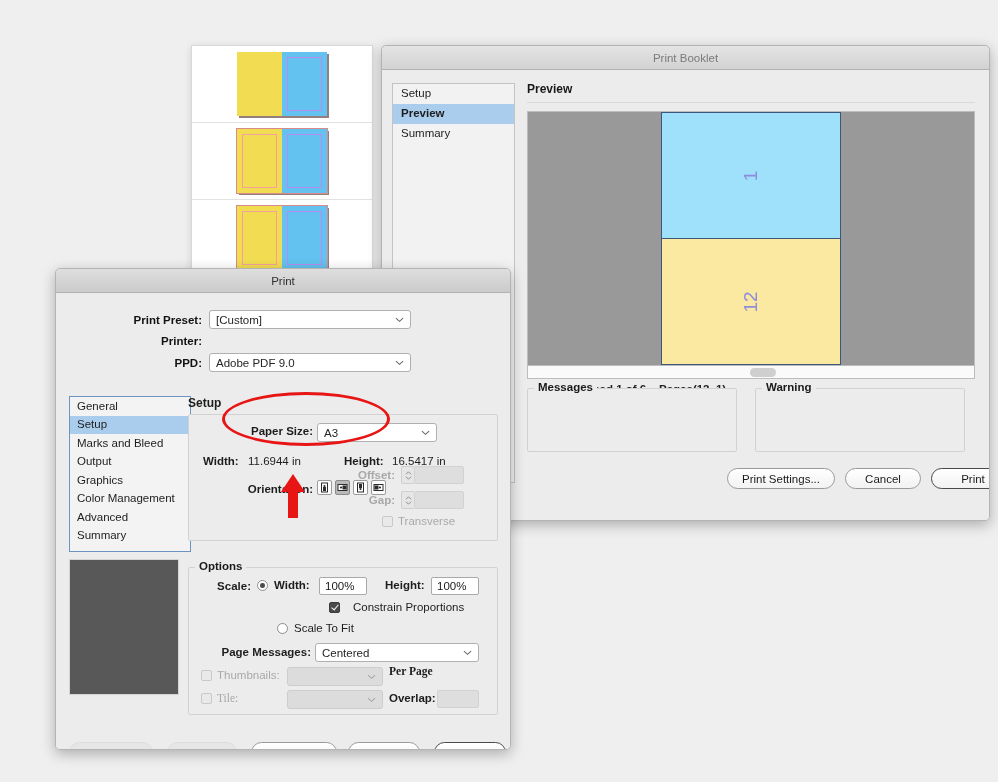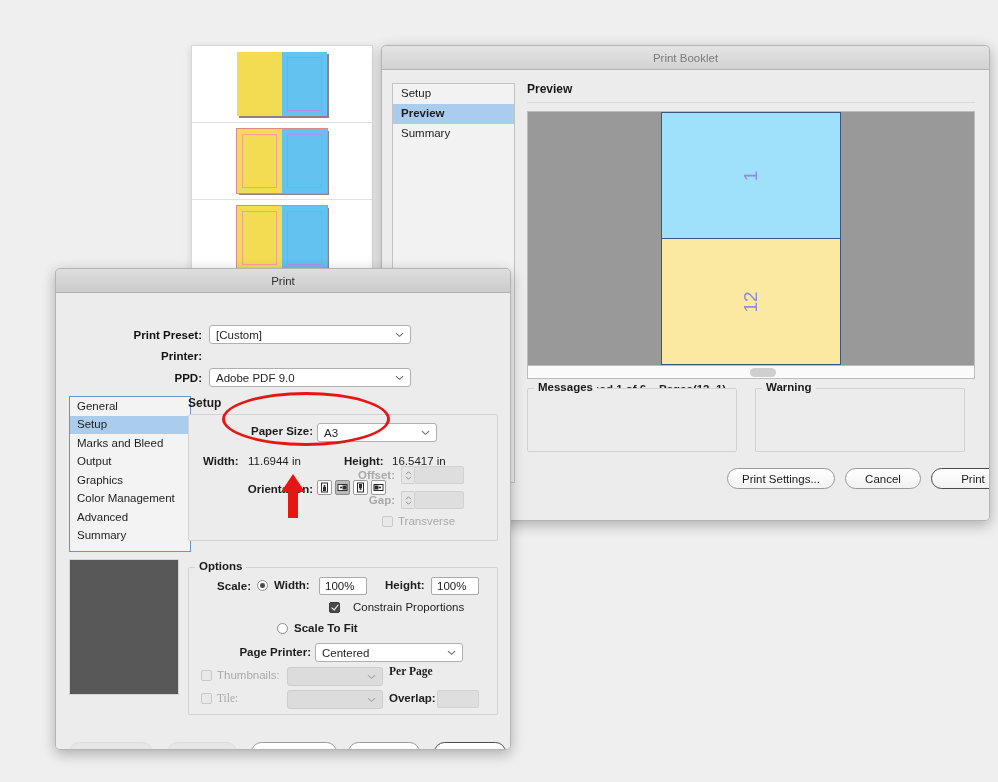--- a/index.html
+++ b/index.html
@@ -463,21 +463,21 @@
     </div>
   </div>
 </div>
 
 <div class="win" id="printdlg">
   <div class="titlebar active">
     <span>Print</span>
   </div>
   <div class="dlgbody">
 
-    <div style="padding-top:32px;">
+    <div style="padding-top:17px;">
       <div class="fieldrow">
         <div class="flabel">Print Preset:</div>
         <div class="combo" style="width:202px;">
           <span>[Custom]</span>
           <svg class="chev" viewBox="0 0 10 10">
               <path d="M1 3.5 L5 7 L9 3.5" stroke="#6a6a6a" stroke-width="1.2" fill="none"></path>
             </svg>
         </div>
       </div>
       <div class="fieldrow">
@@ -594,27 +594,27 @@
       <div style="position:absolute; left:85px; top:11px; font-weight:bold;">Width:</div>
       <div class="txtfield" style="position:absolute; left:130px; top:9px; width:48px;">100%</div>
       <div style="position:absolute; left:196px; top:11px; font-weight:bold;">Height:</div>
       <div class="txtfield" style="position:absolute; left:242px; top:9px; width:48px;">100%</div>
 
       <div style="position:absolute; left:140px; top:33px; display:flex; align-items:center; gap:13px;">
         <span class="cbx checked"></span>
         <span>Constrain Proportions</span>
       </div>
 
-      <div style="position:absolute; left:88px; top:54px; display:flex; align-items:center; gap:6px;font-weight:bold;">
+      <div style="position:absolute; left:88px; top:54px; display:flex; align-items:center; gap:6px;">
         <span class="rad"></span>
         <span>Scale To Fit</span>
       </div>
 
-      <div style="position:absolute; left:-4px; top:78px; width:126px; text-align:right; font-weight:bold;">Page Printer:</div>
-      <div class="combo" style="position:absolute; left:126px; top:75px; width:148px;">
+      <div style="position:absolute; left:-4px; top:78px; width:126px; text-align:right; font-weight:bold;">Page Messages:</div>
+      <div class="combo" style="position:absolute; left:126px; top:75px; width:164px;">
         <span>Centered</span>
         <svg class="chev" viewBox="0 0 10 10">
             <path d="M1 3.5 L5 7 L9 3.5" stroke="#6a6a6a" stroke-width="1.2" fill="none"></path>
           </svg>
       </div>
 
       <div style="position:absolute; left:12px; top:101px; display:flex; align-items:center; gap:5px;">
         <span class="cbx dis"></span>
         <span class="dimtext">Thumbnails:</span>
       </div>

